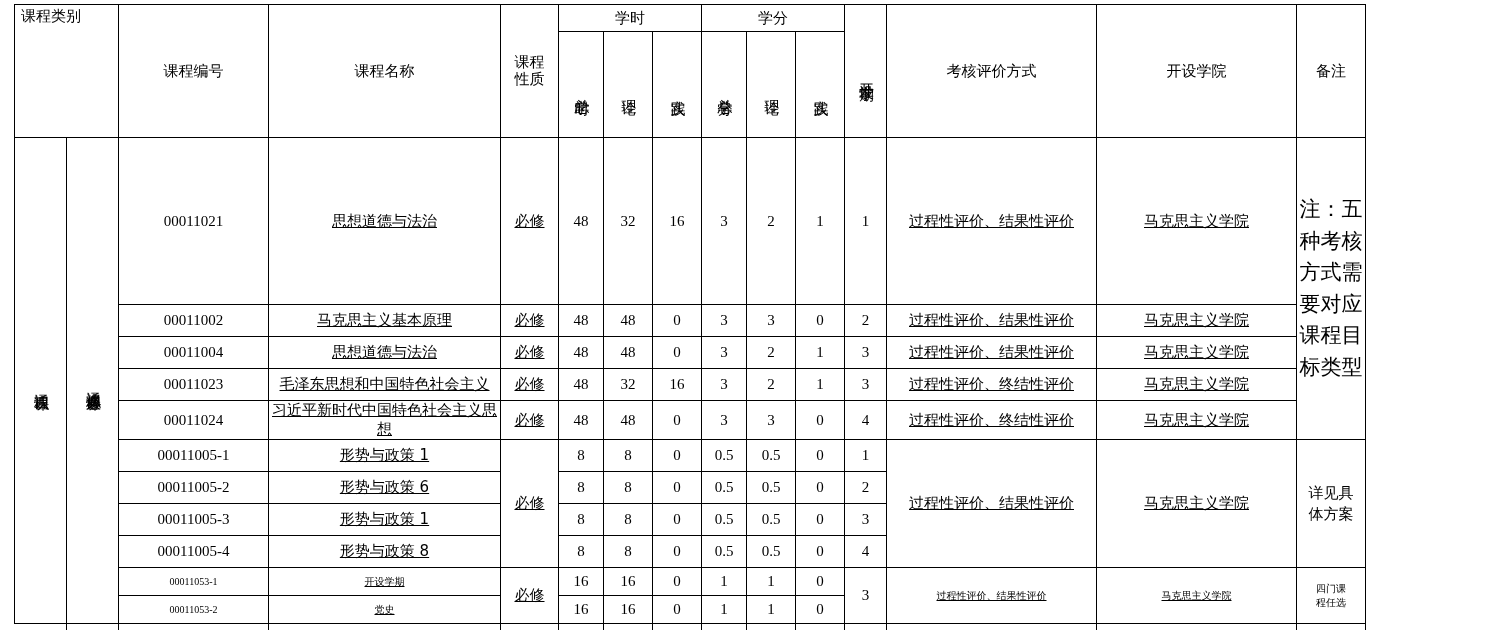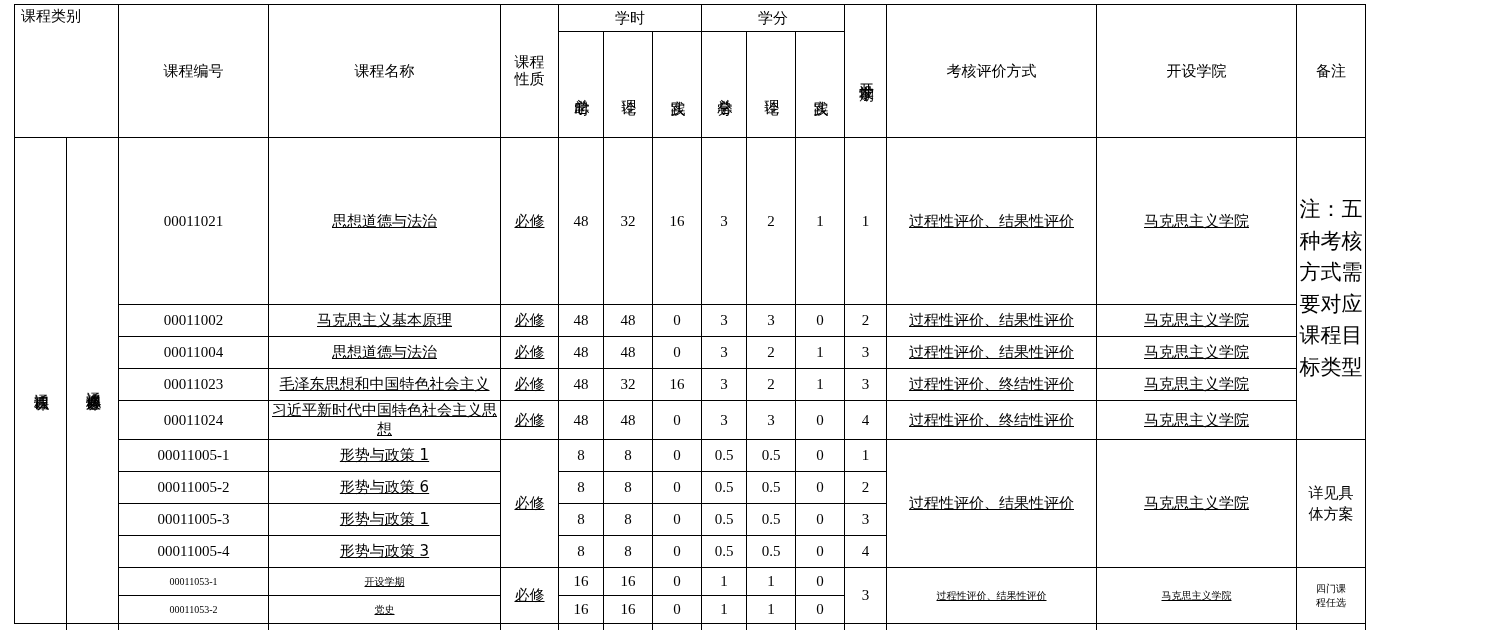--- a/index.html
+++ b/index.html
@@ -179,21 +179,21 @@
       <td class="cellnum">8</td>
       <td class="cellnum">0</td>
       <td class="cellnum">0.5</td>
       <td class="cellnum">0.5</td>
       <td class="cellnum">0</td>
       <td class="cellnum">3</td>
     </tr>
 
     <tr>
       <td class="cellnum" style="height:31px">00011005-4</td>
-      <td class="cellname">形势与政策 3</td>
+      <td class="cellname">形势与政策 8</td>
       <td class="cellnum">8</td>
       <td class="cellnum">8</td>
       <td class="cellnum">0</td>
       <td class="cellnum">0.5</td>
       <td class="cellnum">0.5</td>
       <td class="cellnum">0</td>
       <td class="cellnum">4</td>
     </tr>
 
     <tr>

